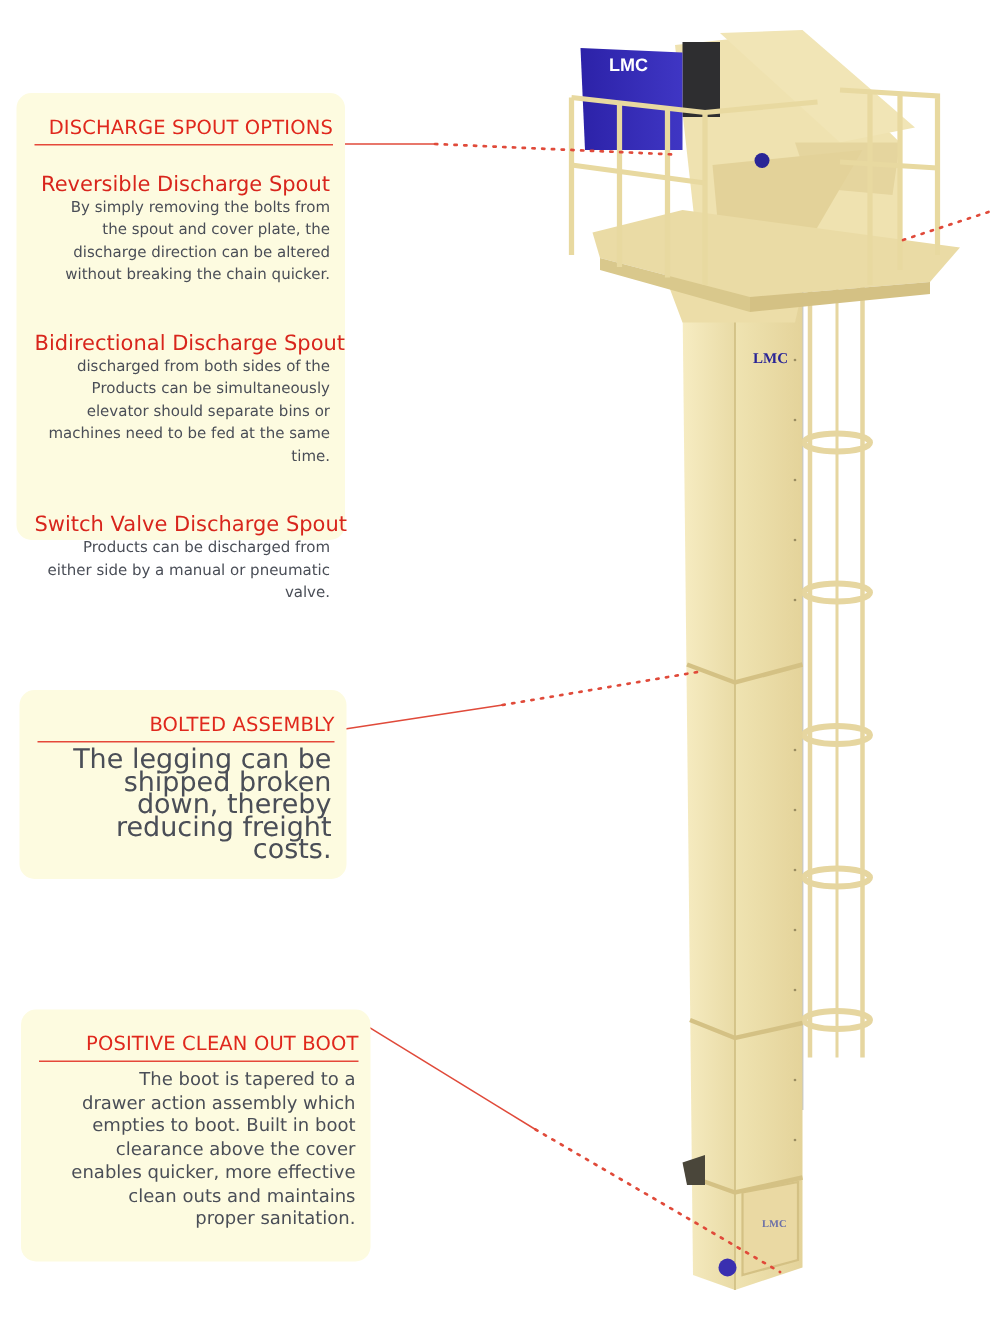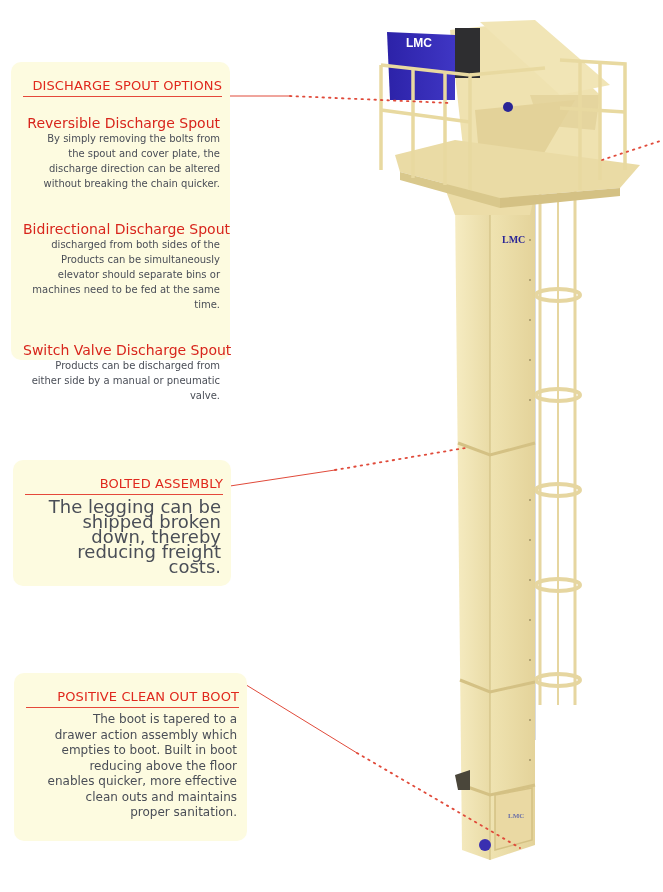--- a/index.html
+++ b/index.html
@@ -166,18 +166,18 @@
     <div>costs.</div>
   </div>
 </div>
 
 <div class="callout boot" style="left:14px;top:645px;width:233px;height:168px;margin-top:28px;">
   <div class="callout-title">POSITIVE CLEAN OUT BOOT</div>
   <div class="body-text">
     <div>The boot is tapered to a</div>
     <div>drawer action assembly which</div>
     <div>empties to boot. Built in boot</div>
-    <div>reducing above the floor</div>
+    <div>clearance above the cover</div>
     <div>enables quicker, more effective</div>
     <div>clean outs and maintains</div>
     <div>proper sanitation.</div>
   </div>
 </div>
 
 </body></html>

